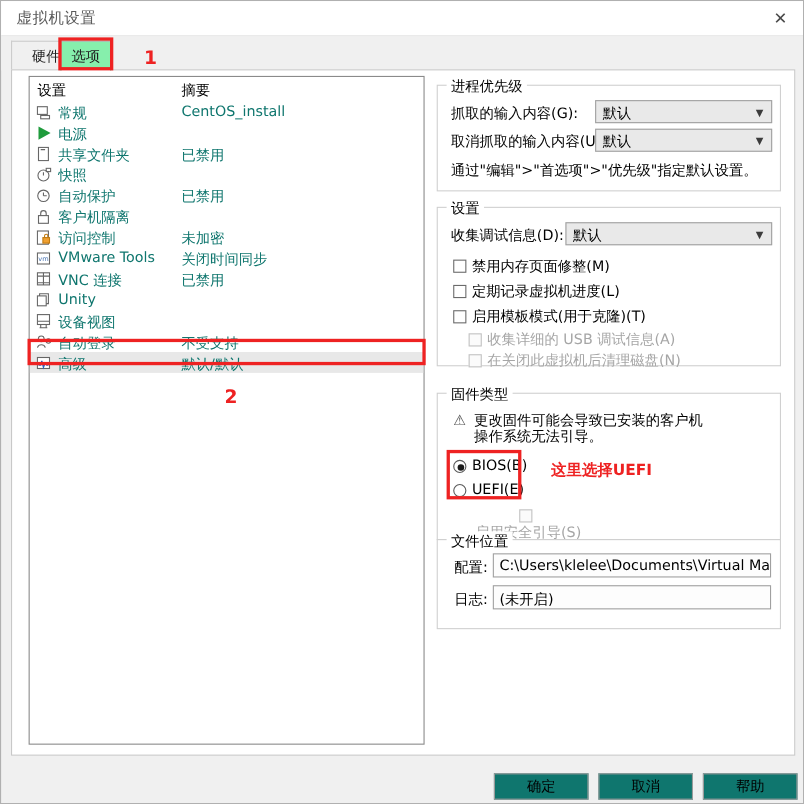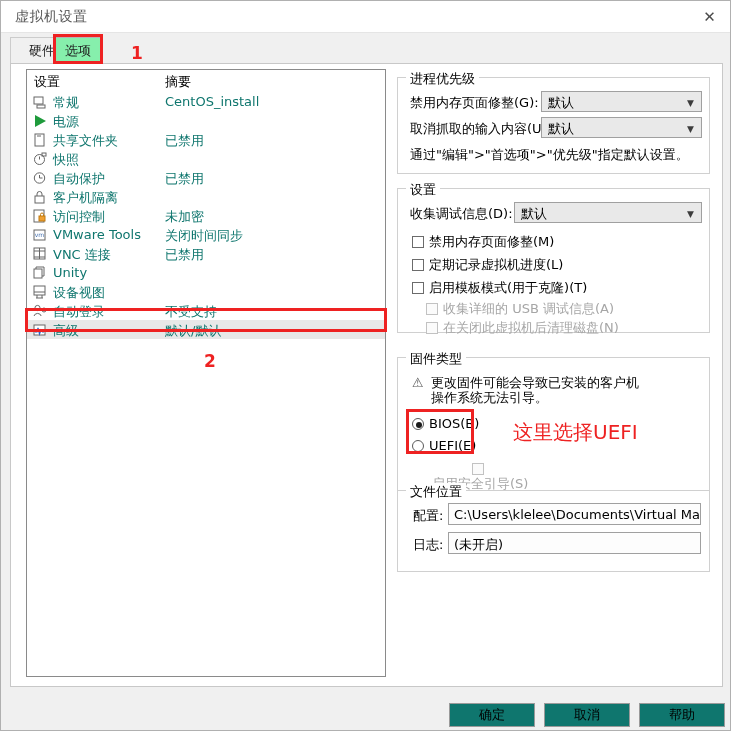--- a/index.html
+++ b/index.html
@@ -194,21 +194,21 @@
   }
   #anno-tab      { left: 52px;  top: 33px;  width: 50px;  height: 30px; }
   #anno-advanced { left: 24px;  top: 307px; width: 362px; height: 24px; }
   #anno-firmware { left: 405px; top: 408px; width: 68px;  height: 45px; }
   .anno-text {
     position: absolute; color: #ee2222; z-index: 9;
     font-family: "DejaVu Sans", "Liberation Sans", sans-serif;
   }
   #anno-num1 { left: 130px; top: 42px; font-size: 17px; font-weight: bold; }
   #anno-num2 { left: 203px; top: 350px; font-size: 17px; font-weight: bold; }
-  #anno-uefi { left: 512px; top: 418px; font-size: 20px; font-weight: normal; }
+  #anno-uefi { left: 500px; top: 418px; font-size: 14px; font-weight: bold; }
 </style>
 </head>
 <body>
 
 <div id="window">
 
   <div id="titlebar">
     <div id="title-text">虚拟机设置</div>
     <div id="close-btn">✕</div>
   </div>
@@ -342,21 +342,21 @@
           <rect x="1" y="2" width="11" height="10" fill="#fff" stroke="#666" stroke-width="1"></rect>
           <path d="M2 9 L4 9 L5 5 L6.5 11 L8 7 L9.5 9 L11 9" fill="none" stroke="#2a62c4" stroke-width="1.2"></path>
         </svg>
       <span class="lbl">高级</span>
       <span class="sum">默认/默认</span>
     </div>
   </div>
 
   <div class="group" id="grp-priority">
     <span class="legend">进程优先级</span>
-    <span class="fld-label" style="left:12px; top:16px;">禁用内存页面修整(G):</span>
+    <span class="fld-label" style="left:12px; top:16px;">抓取的输入内容(G):</span>
     <div class="combo" style="left:143px; top:13px; width:161px;">
       <span class="val">默认</span>
       <span class="arrow">▼</span>
     </div>
     <span class="fld-label" style="left:12px; top:42px;">取消抓取的输入内容(U):</span>
     <div class="combo" style="left:143px; top:39px; width:161px;">
       <span class="val">默认</span>
       <span class="arrow">▼</span>
     </div>
     <span class="hint" style="left:12px; top:68px;">通过"编辑"&gt;"首选项"&gt;"优先级"指定默认设置。</span>

